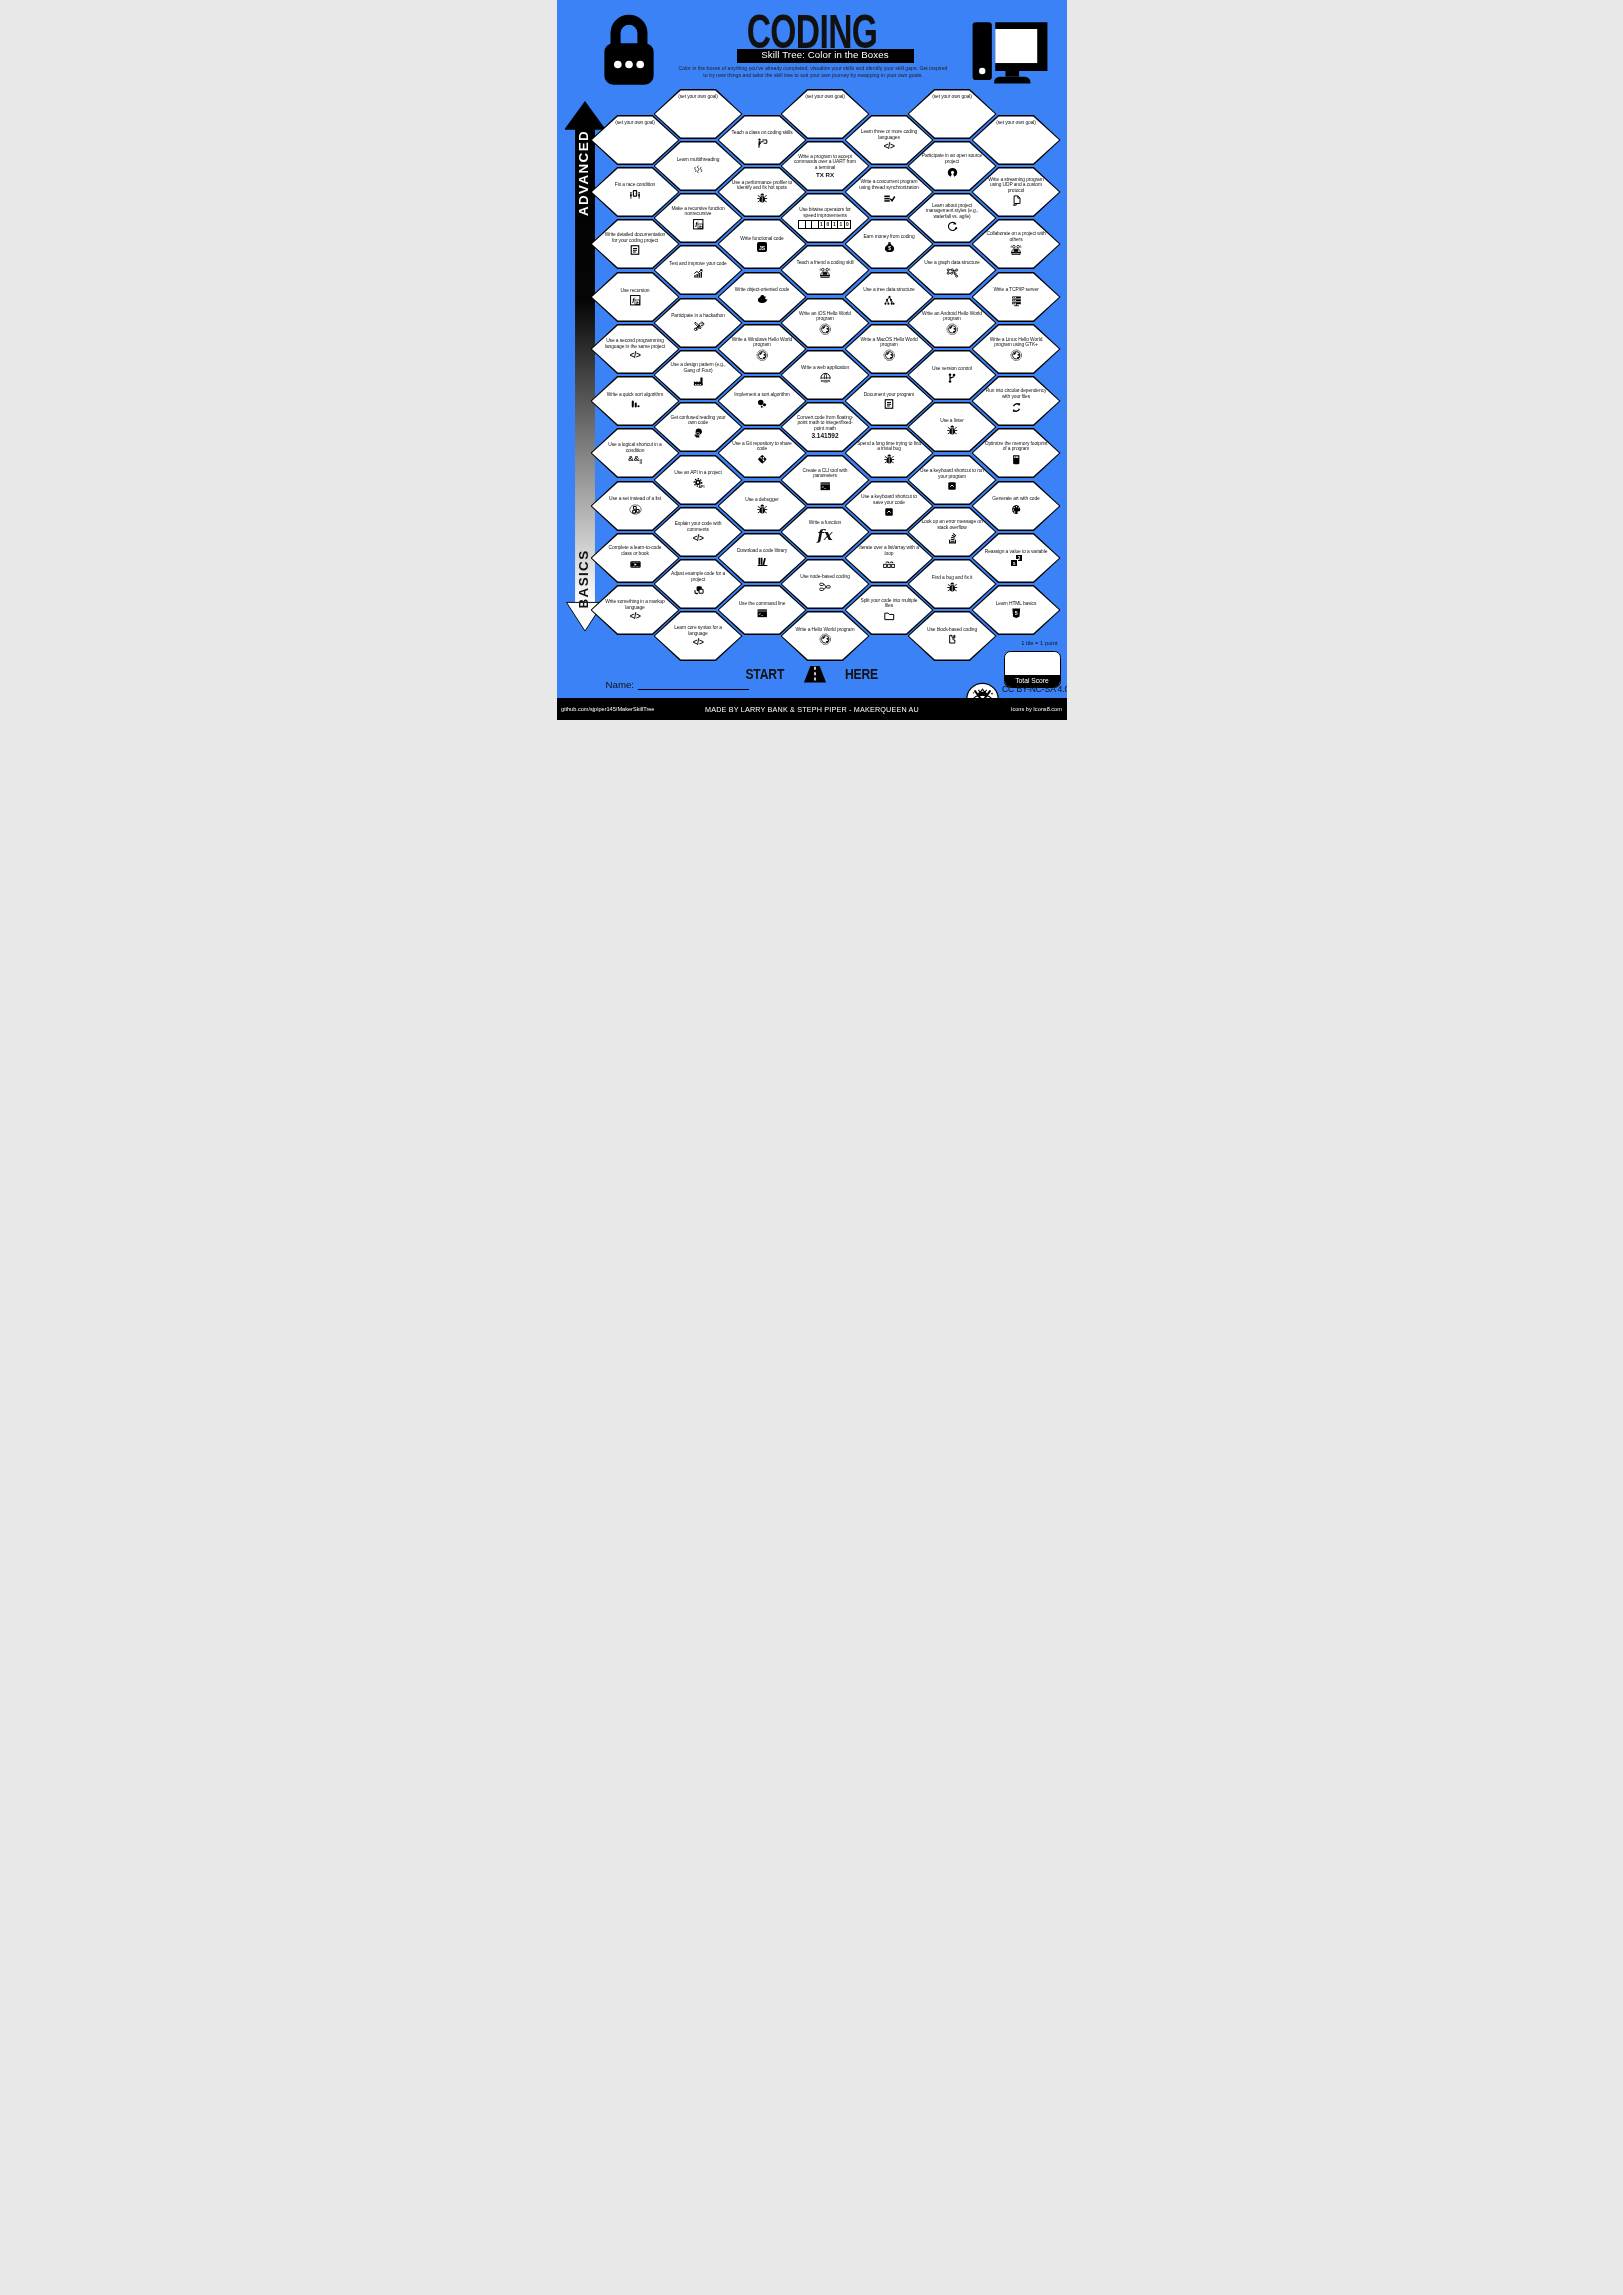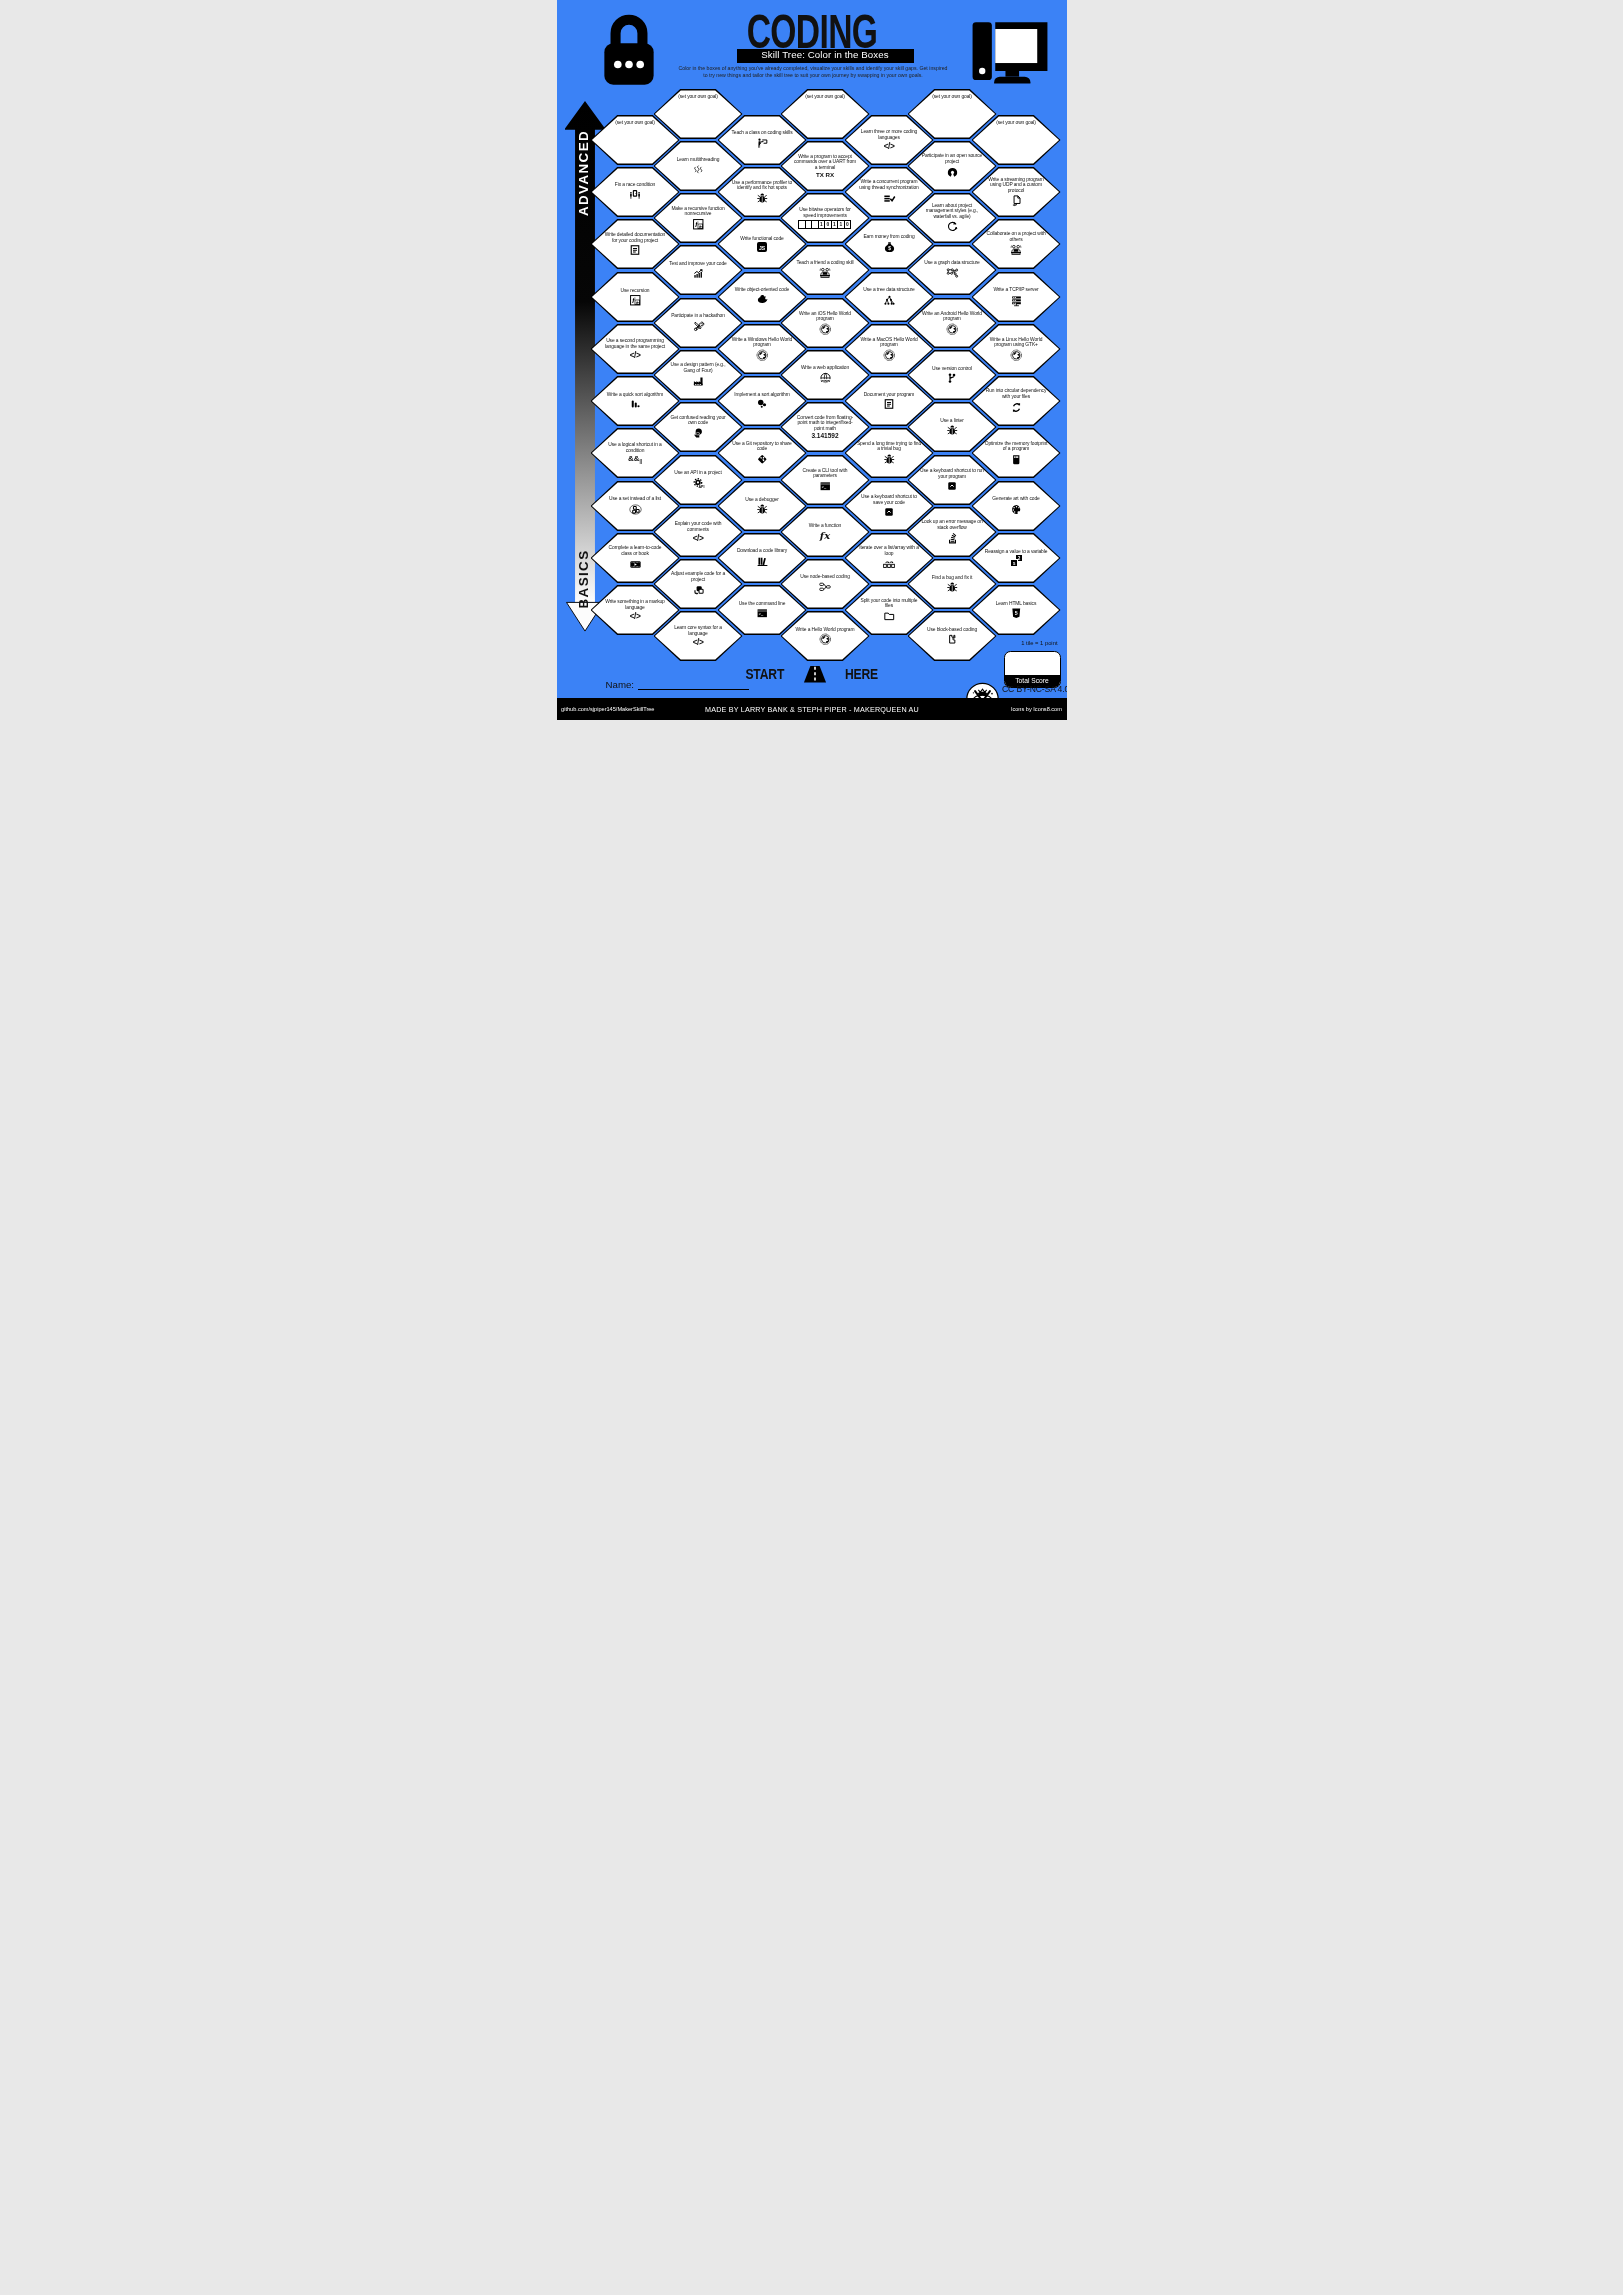--- a/index.html
+++ b/index.html
@@ -594,21 +594,21 @@
               <rect x="3" y="7.2" width="18" height="1" fill="#fff"></rect>
               <text x="5.5" y="15.5" fill="#fff" font-size="7" font-weight="bold" font-family="DejaVu Sans Mono,monospace">&gt;_</text>
             </svg>
           </div>
         </div>
       </div>
       <div class="hex" style="left: 224px; top: 507px;">
         <div class="hex-in">
           <div class="lbl">Write a function</div>
           <div class="icon">
-            <span class="tg" style="font-family:'DejaVu Serif',serif;font-style:italic;font-size:10px">fx</span>
+            <span class="tg" style="font-family:'DejaVu Serif',serif;font-style:italic;font-size:15px">fx</span>
           </div>
         </div>
       </div>
       <div class="hex" style="left: 224px; top: 559px;">
         <div class="hex-in">
           <div class="lbl">Use node-based coding</div>
           <div class="icon">
             <svg width="14" height="14" viewBox="0 0 24 24">
               <g fill="none" stroke="#000" stroke-width="1.5">
                 <rect x="3" y="5.5" width="6.5" height="4" rx="1.6"></rect>

